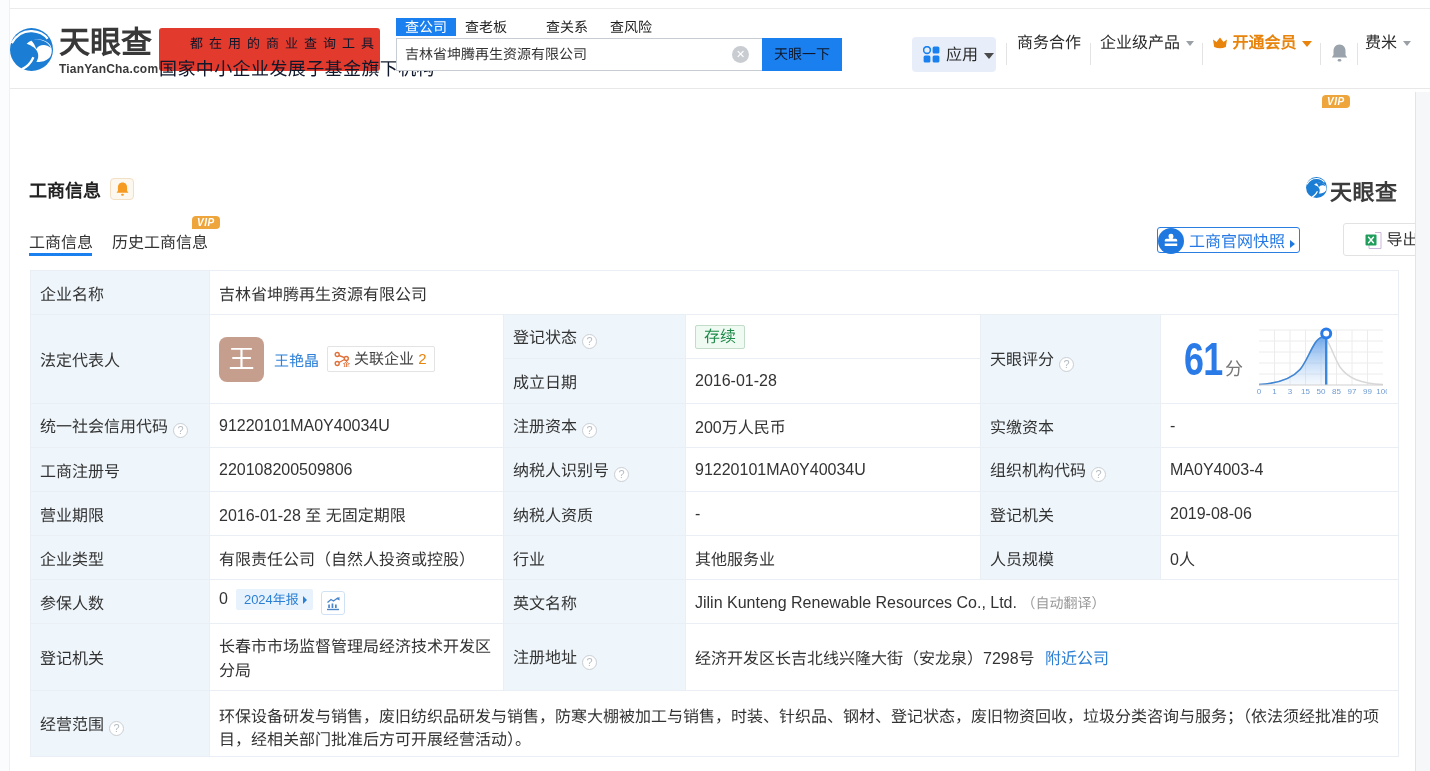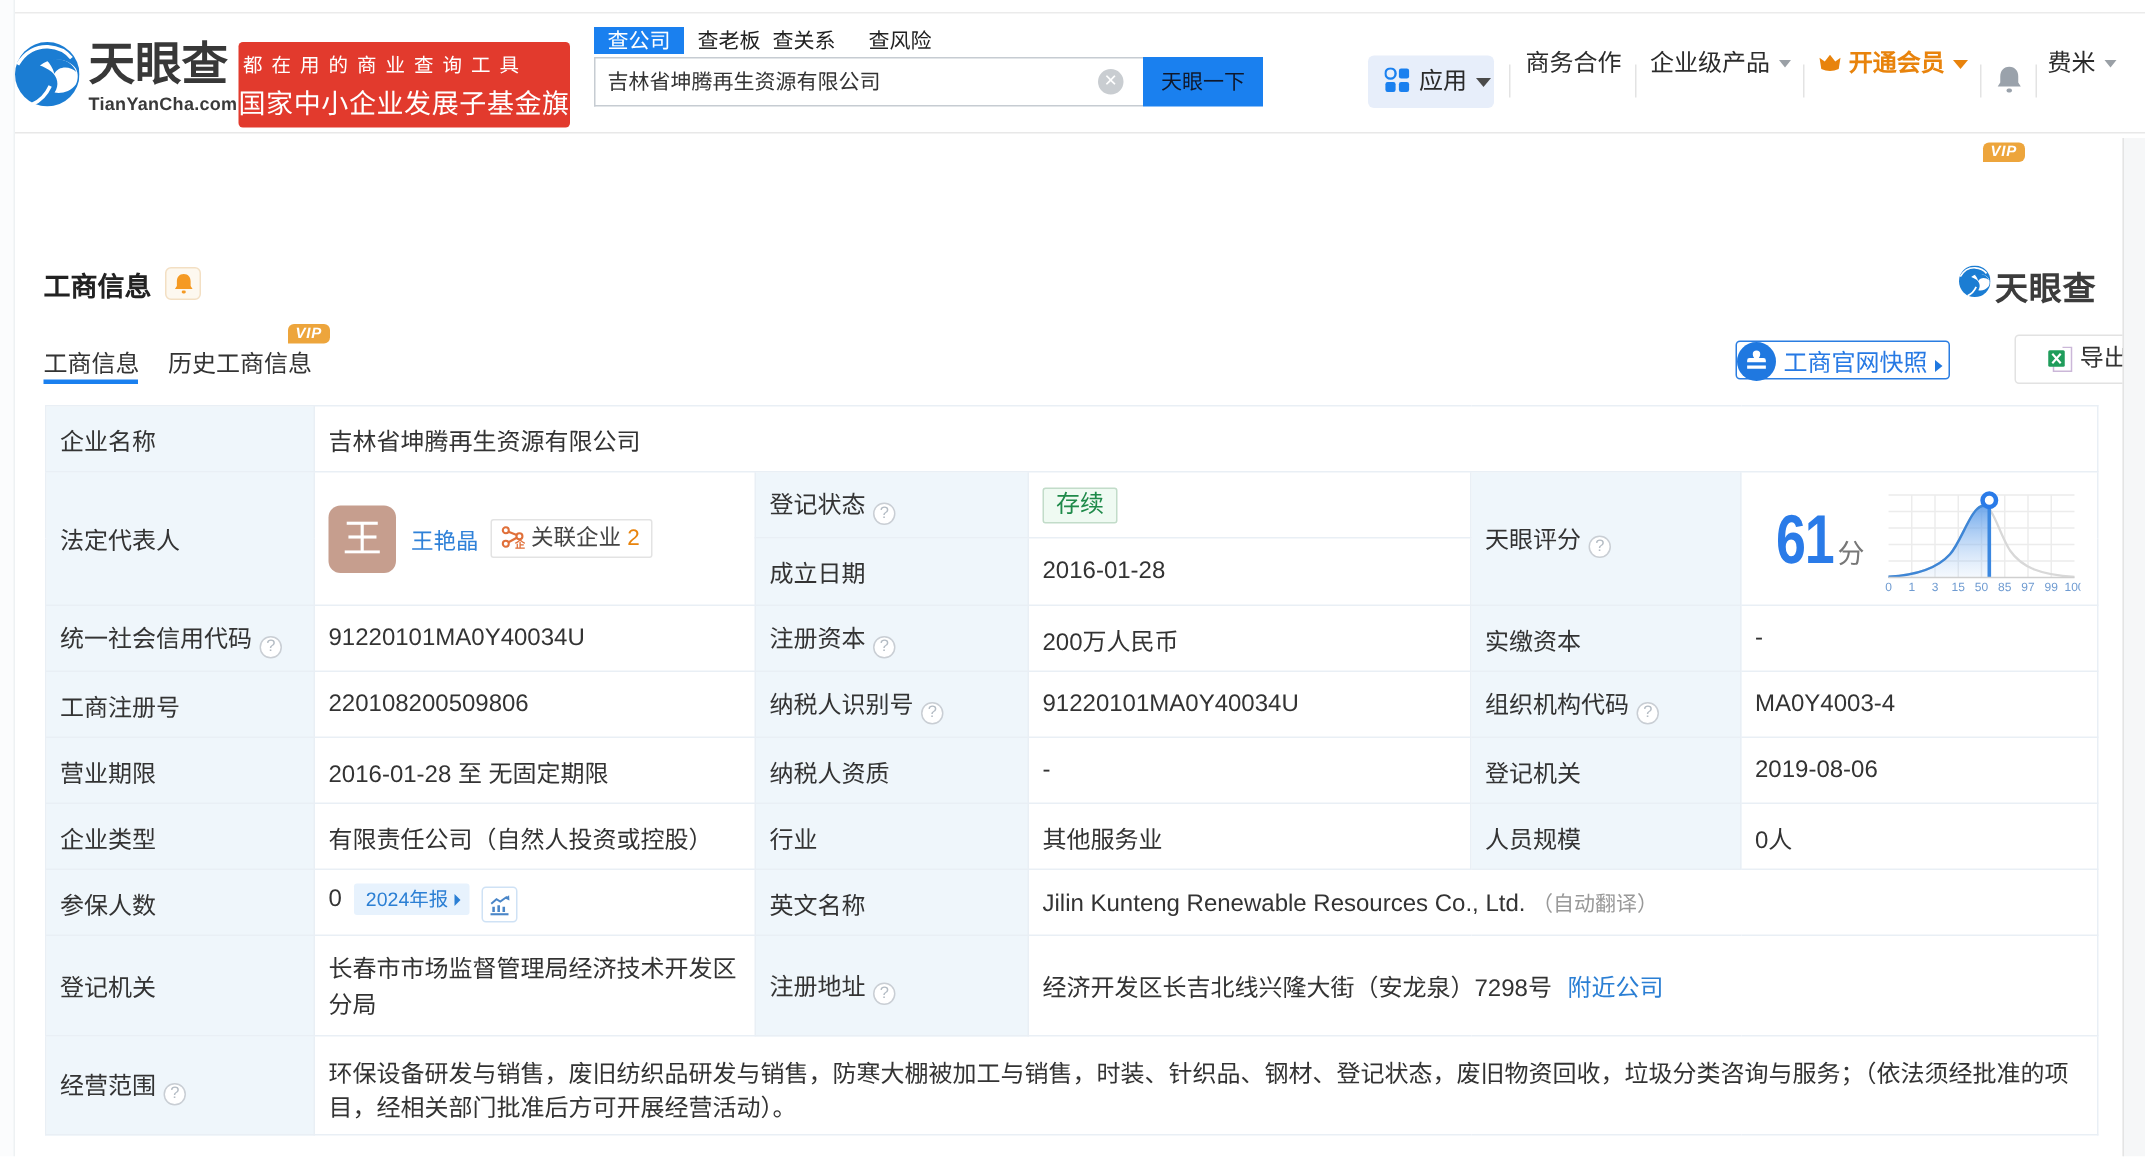--- a/index.html
+++ b/index.html
@@ -11,21 +11,21 @@
 
 #topline { left:0; top:8px; width:1430px; height:1px; background:#ebebeb; }
 #hdrline { left:0; top:88px; width:1430px; height:1px; background:#e8e8e8; }
 
 
 #wordmark { left:59px; top:27px; width:100px; }
 #wordmark .zh { font-size:31px; font-weight:bold; color:#383838; letter-spacing:0; line-height:1; white-space:nowrap; }
 #wordmark .en { font-size:12px; font-weight:bold; color:#3a3a3a; letter-spacing:0.2px; margin-top:4px; white-space:nowrap; }
 
 
-#banner { left:159px; top:28px; width:221px; height:57px; background:#e23a2d; border-radius:3px; color:#ffffff; text-align:left; }
+#banner { left:159px; top:28px; width:221px; height:43px; background:#e23a2d; border-radius:3px; color:#0f172a; text-align:right; }
 #banner .l1 { font-size:13px; letter-spacing:6px; margin-top:5px; margin-left:3px; white-space:nowrap; }
 #banner .l2 { font-size:18px; letter-spacing:0.4px; margin-top:2px; white-space:nowrap; }
 
 
 #stabs { left:396px; top:18px; height:18px; }
 #stabs .st { display:inline-block; font-size:14px; color:#222; vertical-align:top; line-height:18px; }
 #stabs .active { background:#1a80ef; color:#fff; padding:0 9px; }
 #searchbox { left:396px; top:38px; width:366px; height:33px; background:#fff; border:1px solid #c6ccd2; border-right:none; font-size:14px; color:#333; line-height:31px; padding-left:8px; }
 #clearx { left:732px; top:46px; width:17px; height:17px; border-radius:50%; background:#c9cdd1; color:#fff; font-size:11px; text-align:center; line-height:17px; }
 #searchbtn { left:762px; top:38px; width:80px; height:33px; background:#1a80ef; color:#0f172a; font-size:14px; text-align:center; line-height:33px; }
@@ -84,21 +84,21 @@
     </svg>
   <div id="wordmark" class="abs">
       <div class="zh">天眼查</div>
       <div class="en">TianYanCha.com</div>
     </div>
   <div id="banner" class="abs">
       <div class="l1">都在用的商业查询工具</div>
       <div class="l2">国家中小企业发展子基金旗下机构</div>
     </div>
 
-  <div id="stabs" class="abs"><span class="st active">查公司</span><span class="st" style="margin-left:9px">查老板</span><span class="st" style="margin-left:8px">查关系</span><span class="st" style="margin-left:22px">查风险</span></div>
+  <div id="stabs" class="abs"><span class="st active">查公司</span><span class="st" style="margin-left:9px">查老板</span><span class="st" style="margin-left:39px">查关系</span><span class="st" style="margin-left:22px">查风险</span></div>
   <div id="searchbox" class="abs">吉林省坤腾再生资源有限公司</div>
   <div id="clearx" class="abs">✕</div>
   <div id="searchbtn" class="abs">天眼一下</div>
 
   <div id="appbtn" class="abs"><svg style="vertical-align:-3px;margin-left:11px" width="17" height="17" viewBox="0 0 17 17">
         <circle cx="4" cy="4" r="3.4" fill="none" stroke="#1a80ef" stroke-width="1.6"></circle>
         <rect x="9.6" y="0.6" width="6.8" height="6.8" rx="1.5" fill="#1a80ef"></rect>
         <rect x="0.6" y="9.6" width="6.8" height="6.8" rx="1.5" fill="#1a80ef"></rect>
         <rect x="9.6" y="9.6" width="6.8" height="6.8" rx="1.5" fill="#1a80ef"></rect>
       </svg><span style="margin-left:6px">应用</span><span class="caret"></span></div>

